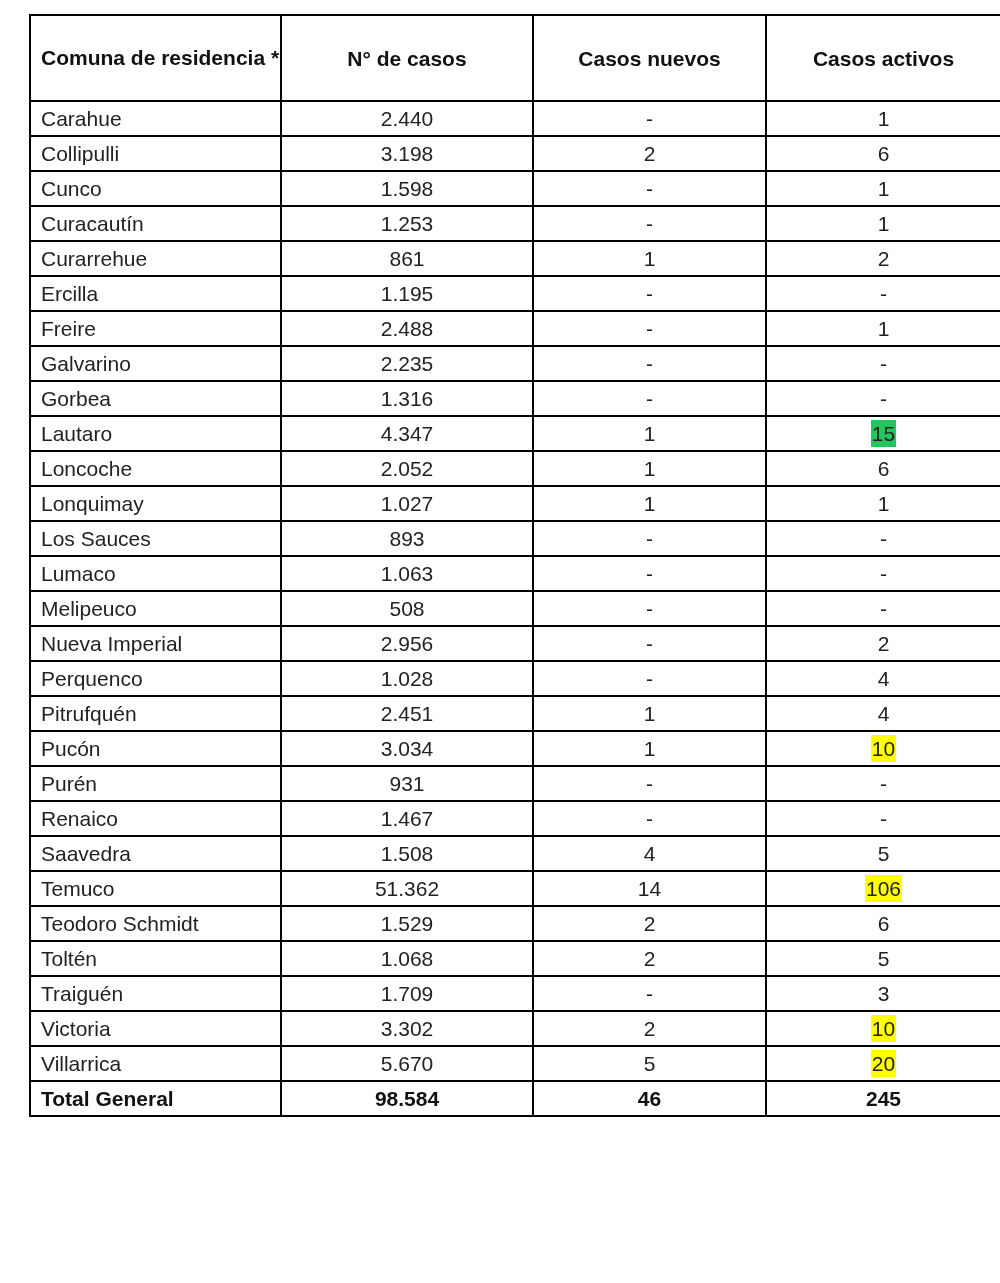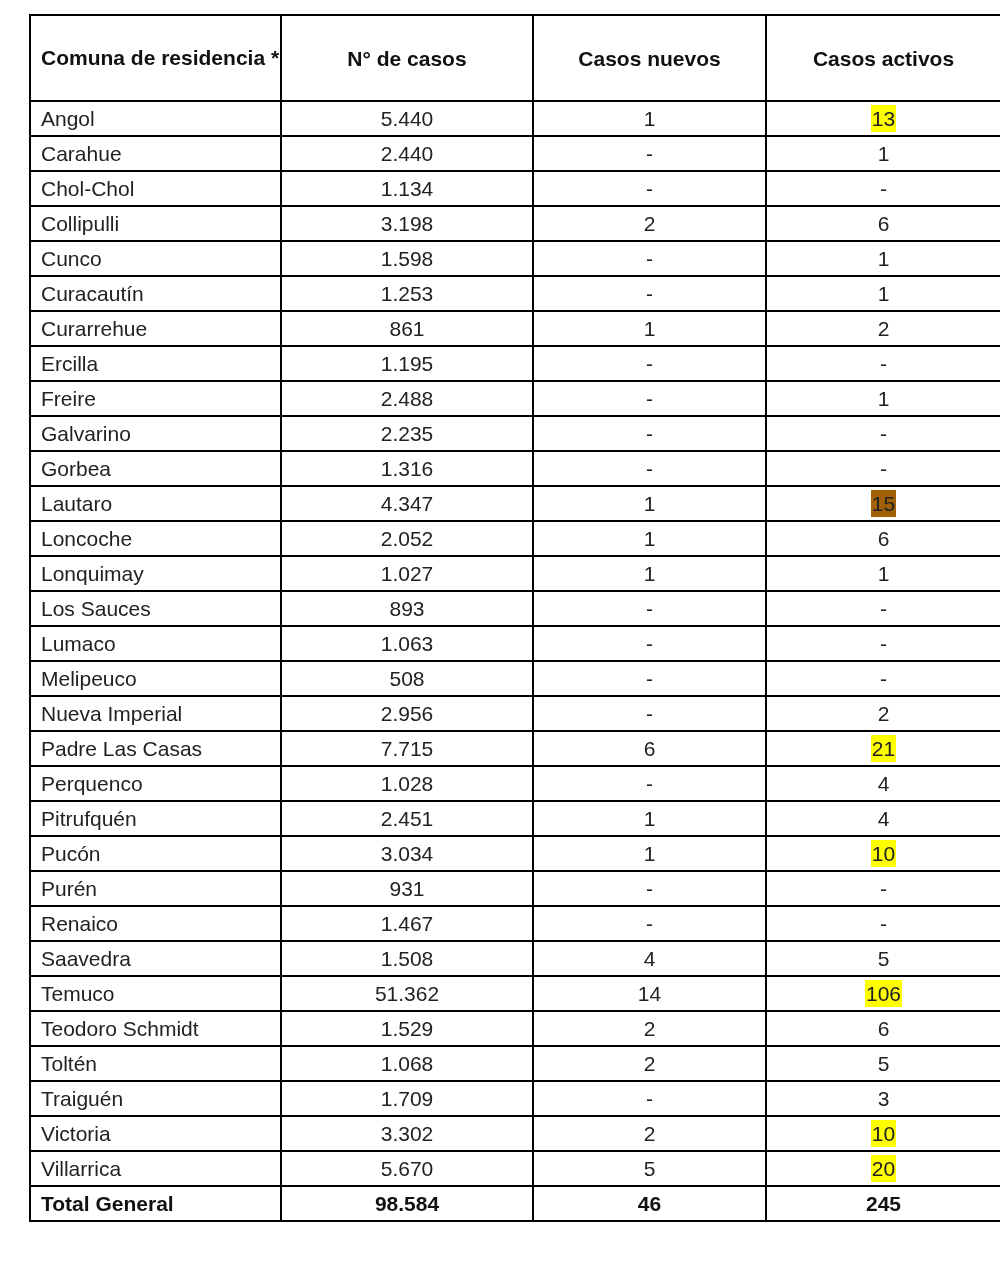--- a/index.html
+++ b/index.html
@@ -77,39 +77,27 @@
   </colgroup>
   <thead>
     <tr>
       <th class="first">Comuna de residencia *</th>
       <th>N° de casos</th>
       <th>Casos nuevos</th>
       <th>Casos activos</th>
     </tr>
   </thead>
   <tbody id="rows">
-    <tr>
-        <td class="name">Angol</td>
-        <td>5.440</td>
-        <td>1</td>
-        <td><span class="hl" style="background: rgb(255, 255, 0);">13</span></td>
-      </tr>
       <tr>
         <td class="name">Carahue</td>
         <td>2.440</td>
         <td>-</td>
         <td>1</td>
       </tr>
       <tr>
-        <td class="name">Chol-Chol</td>
-        <td>1.134</td>
-        <td>-</td>
-        <td>-</td>
-      </tr>
-      <tr>
         <td class="name">Collipulli</td>
         <td>3.198</td>
         <td>2</td>
         <td>6</td>
       </tr>
       <tr>
         <td class="name">Cunco</td>
         <td>1.598</td>
         <td>-</td>
         <td>1</td>
@@ -147,21 +135,21 @@
       <tr>
         <td class="name">Gorbea</td>
         <td>1.316</td>
         <td>-</td>
         <td>-</td>
       </tr>
       <tr>
         <td class="name">Lautaro</td>
         <td>4.347</td>
         <td>1</td>
-        <td><span class="hl" style="background: #a16207;">15</span></td>
+        <td><span class="hl" style="background: #22c55e;">15</span></td>
       </tr>
       <tr>
         <td class="name">Loncoche</td>
         <td>2.052</td>
         <td>1</td>
         <td>6</td>
       </tr>
       <tr>
         <td class="name">Lonquimay</td>
         <td>1.027</td>
@@ -184,26 +172,20 @@
         <td class="name">Melipeuco</td>
         <td>508</td>
         <td>-</td>
         <td>-</td>
       </tr>
       <tr>
         <td class="name">Nueva Imperial</td>
         <td>2.956</td>
         <td>-</td>
         <td>2</td>
-      </tr>
-      <tr>
-        <td class="name">Padre Las Casas</td>
-        <td>7.715</td>
-        <td>6</td>
-        <td><span class="hl" style="background: rgb(255, 255, 0);">21</span></td>
       </tr>
       <tr>
         <td class="name">Perquenco</td>
         <td>1.028</td>
         <td>-</td>
         <td>4</td>
       </tr>
       <tr>
         <td class="name">Pitrufquén</td>
         <td>2.451</td>

